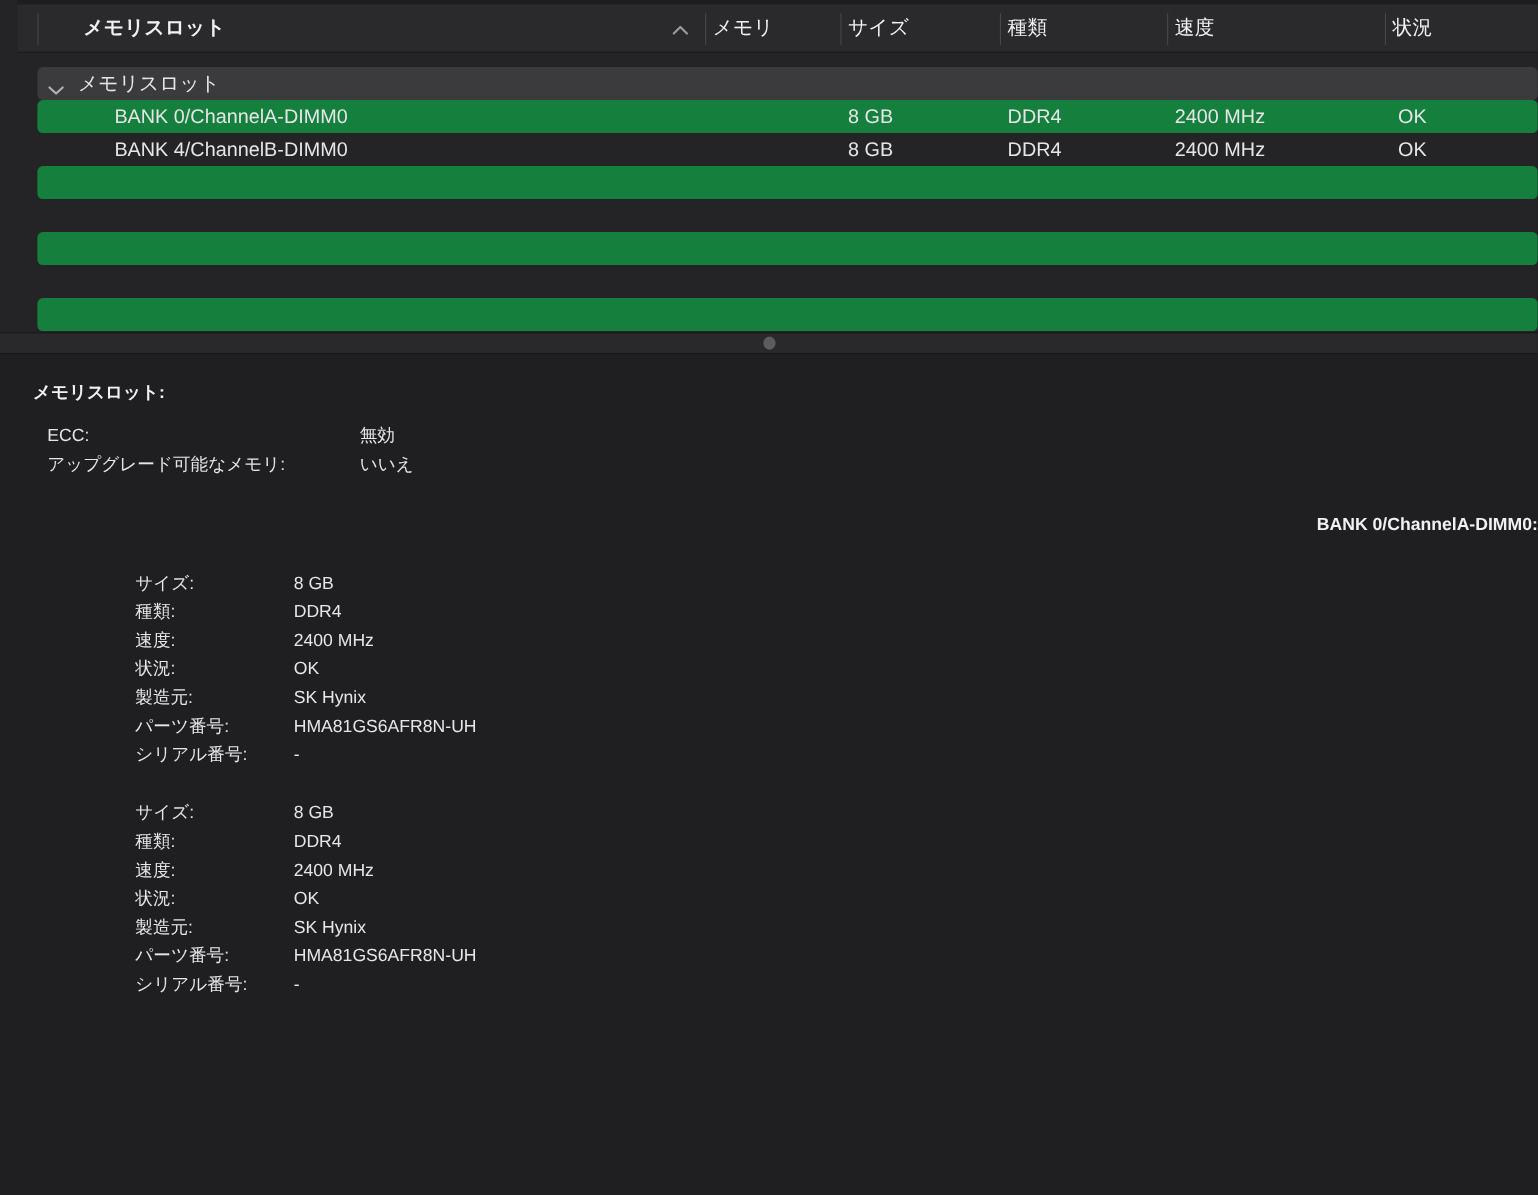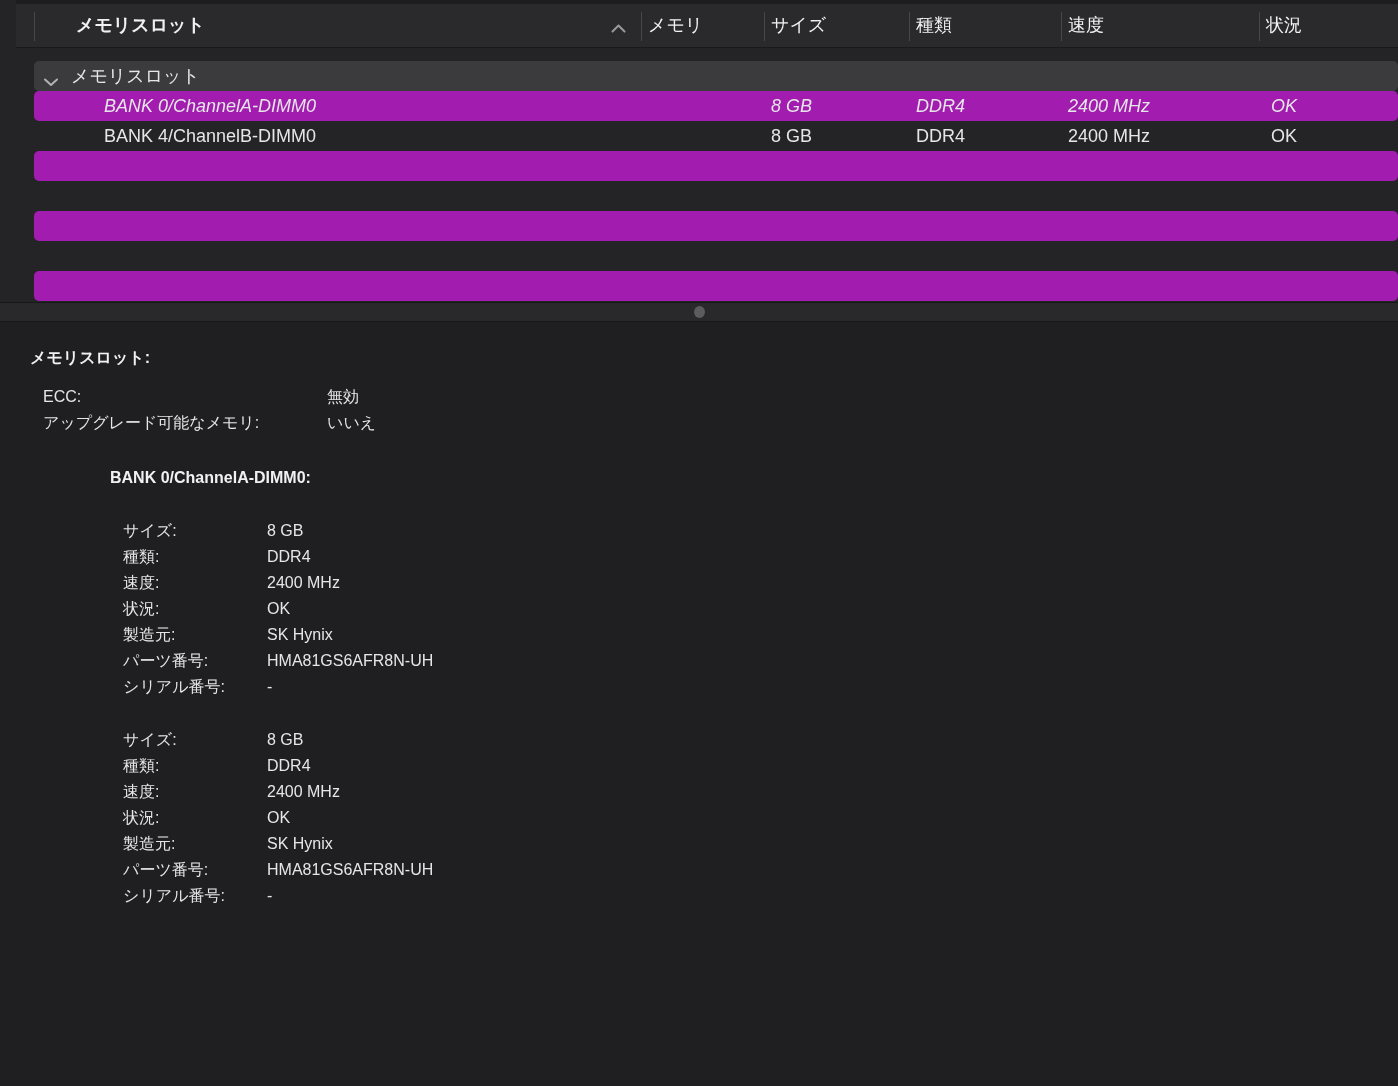--- a/index.html
+++ b/index.html
@@ -70,21 +70,21 @@
     overflow: hidden;
   }
   .row {
     position: absolute;
     left: 18px;
     width: 1364px;
     height: 30px;
     border-radius: 5px;
     font-size: 18px;
   }
-  .row.stripe { background: #a21caf; font-style: italic; }
+  .row.stripe { background: #15803d; }
   .row.group { background: #3b3b3d; }
   .row .cell {
     position: absolute;
     top: 0;
     height: 30px;
     line-height: 30px;
     white-space: nowrap;
     color: #e6e6e8;
   }
   .group-label { left: 37px; color: #d4d4d6; }
@@ -143,20 +143,21 @@
     line-height: 26px;
     white-space: nowrap;
   }
   .d-summary .f-label { width: 284px; flex: none; }
   .slot-heading {
     margin: 29px 0 0 110px;
     line-height: 26px;
     font-weight: bold;
     color: #f1f1f3;
     white-space: nowrap;
+    text-align: right;
   }
   .slot-fields { margin: 27px 12px 0 123px; }
   .slot-fields .f-label { width: 144px; flex: none; }
   .f-value { white-space: nowrap; }
 </style>
 </head>
 <body>
 
 <div class="window">
 

